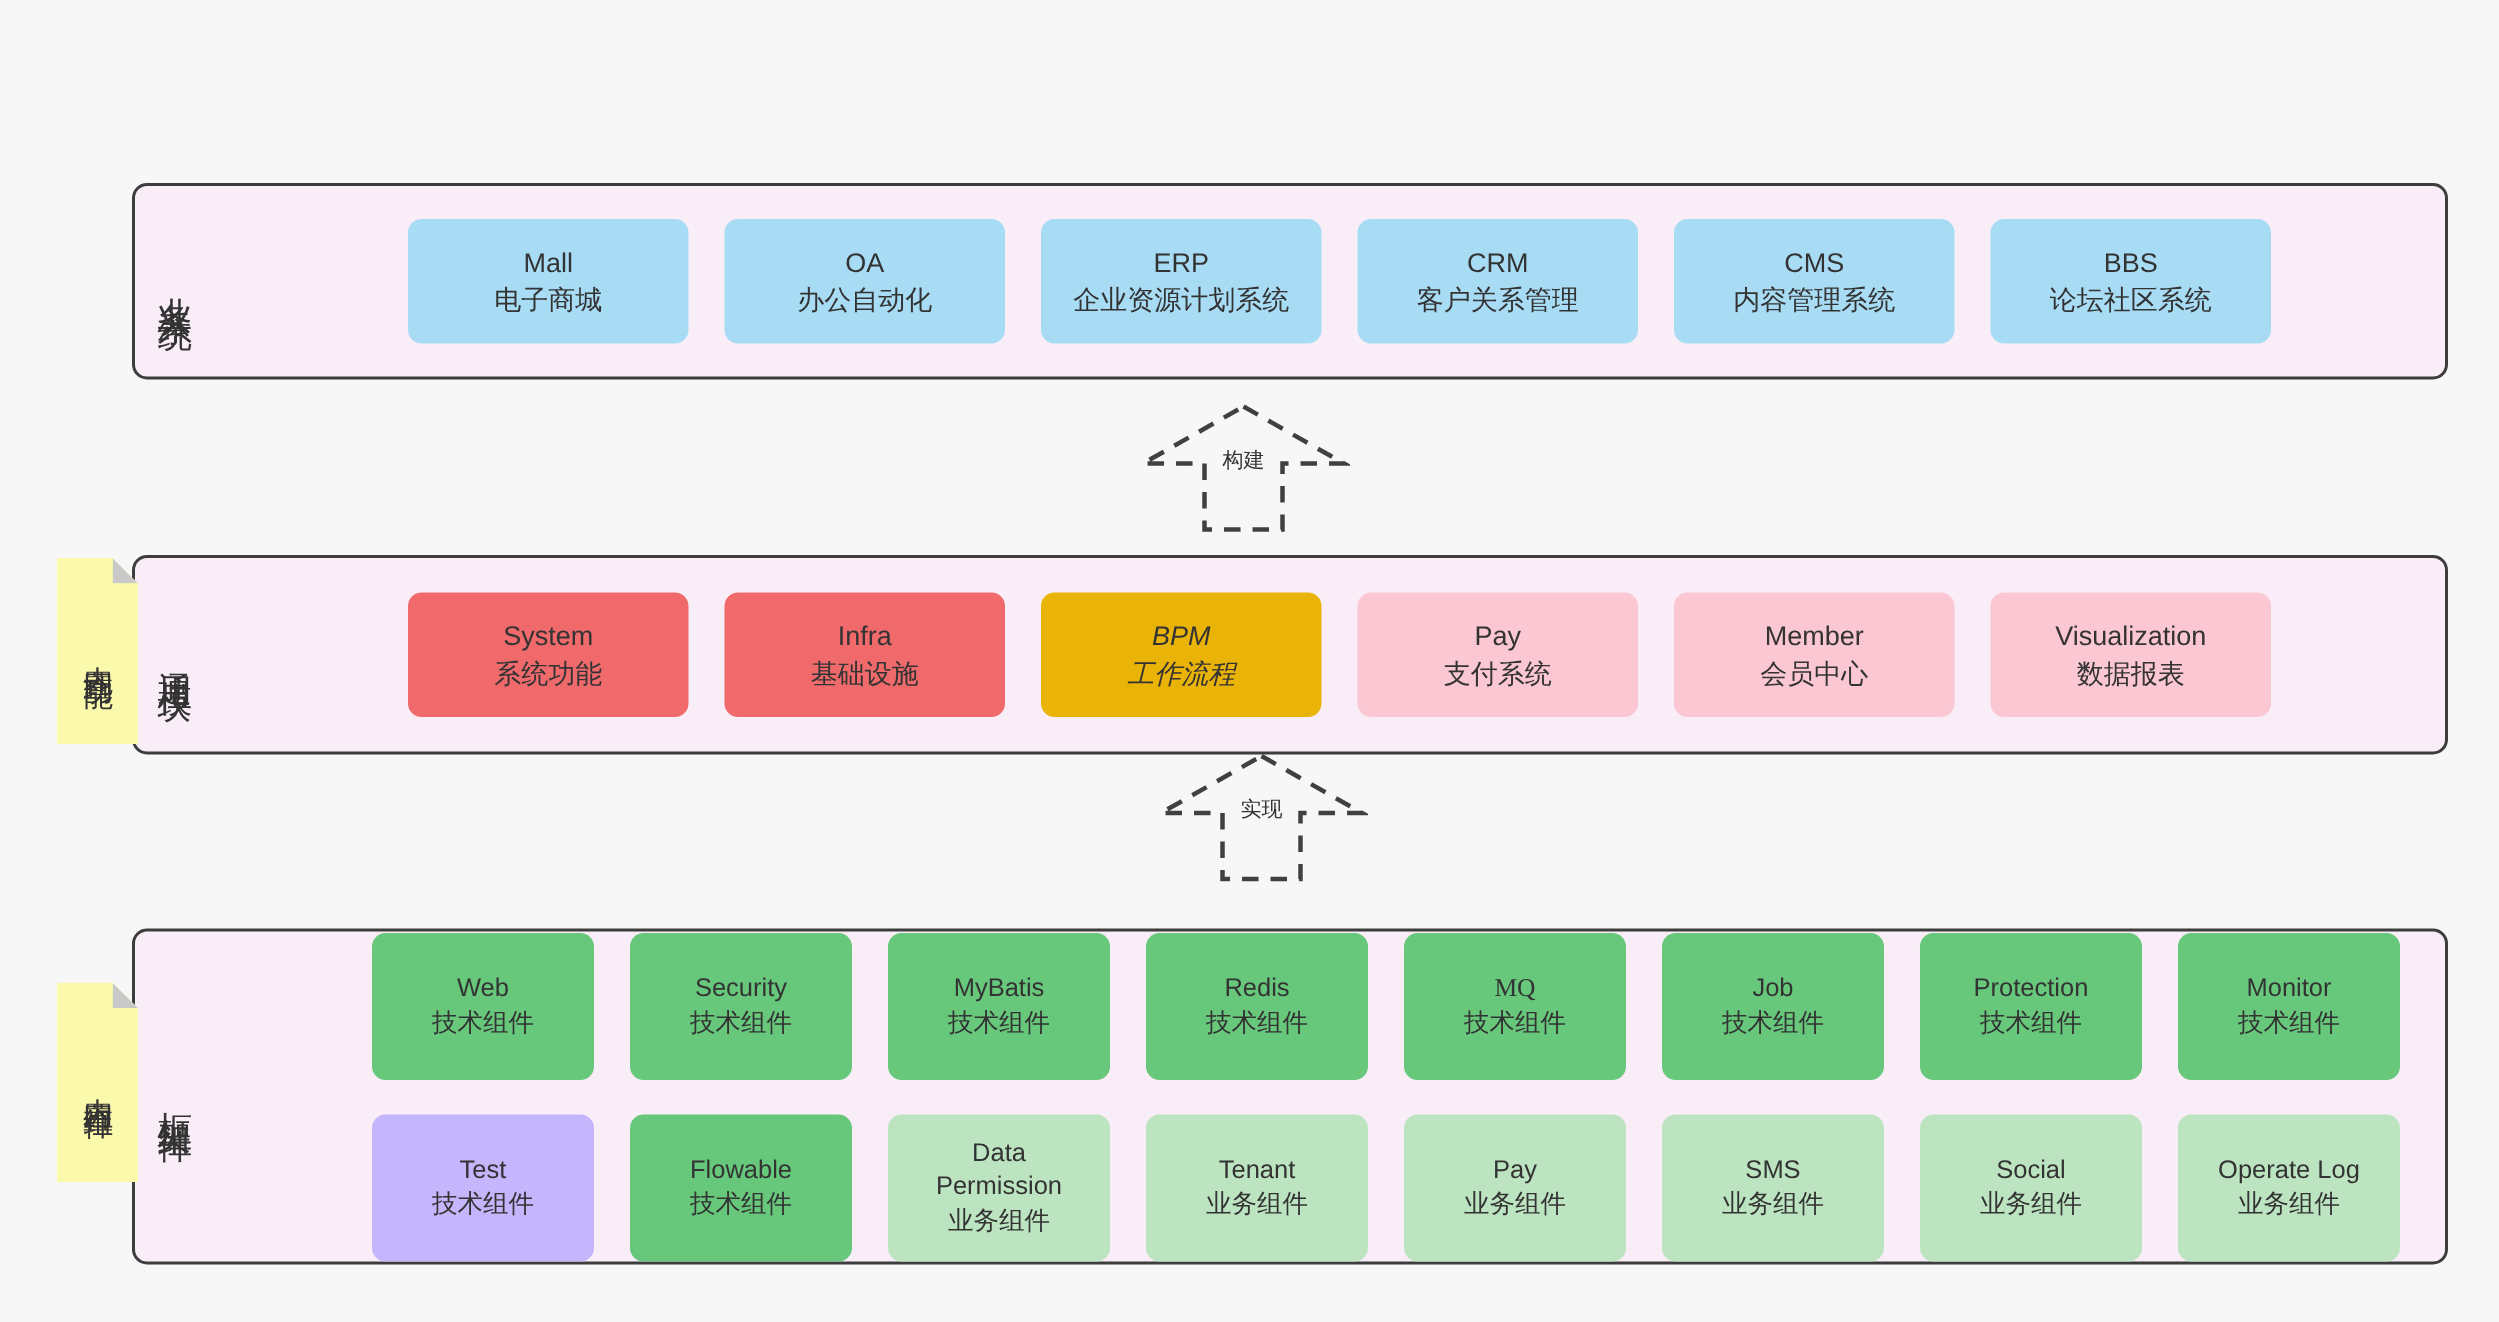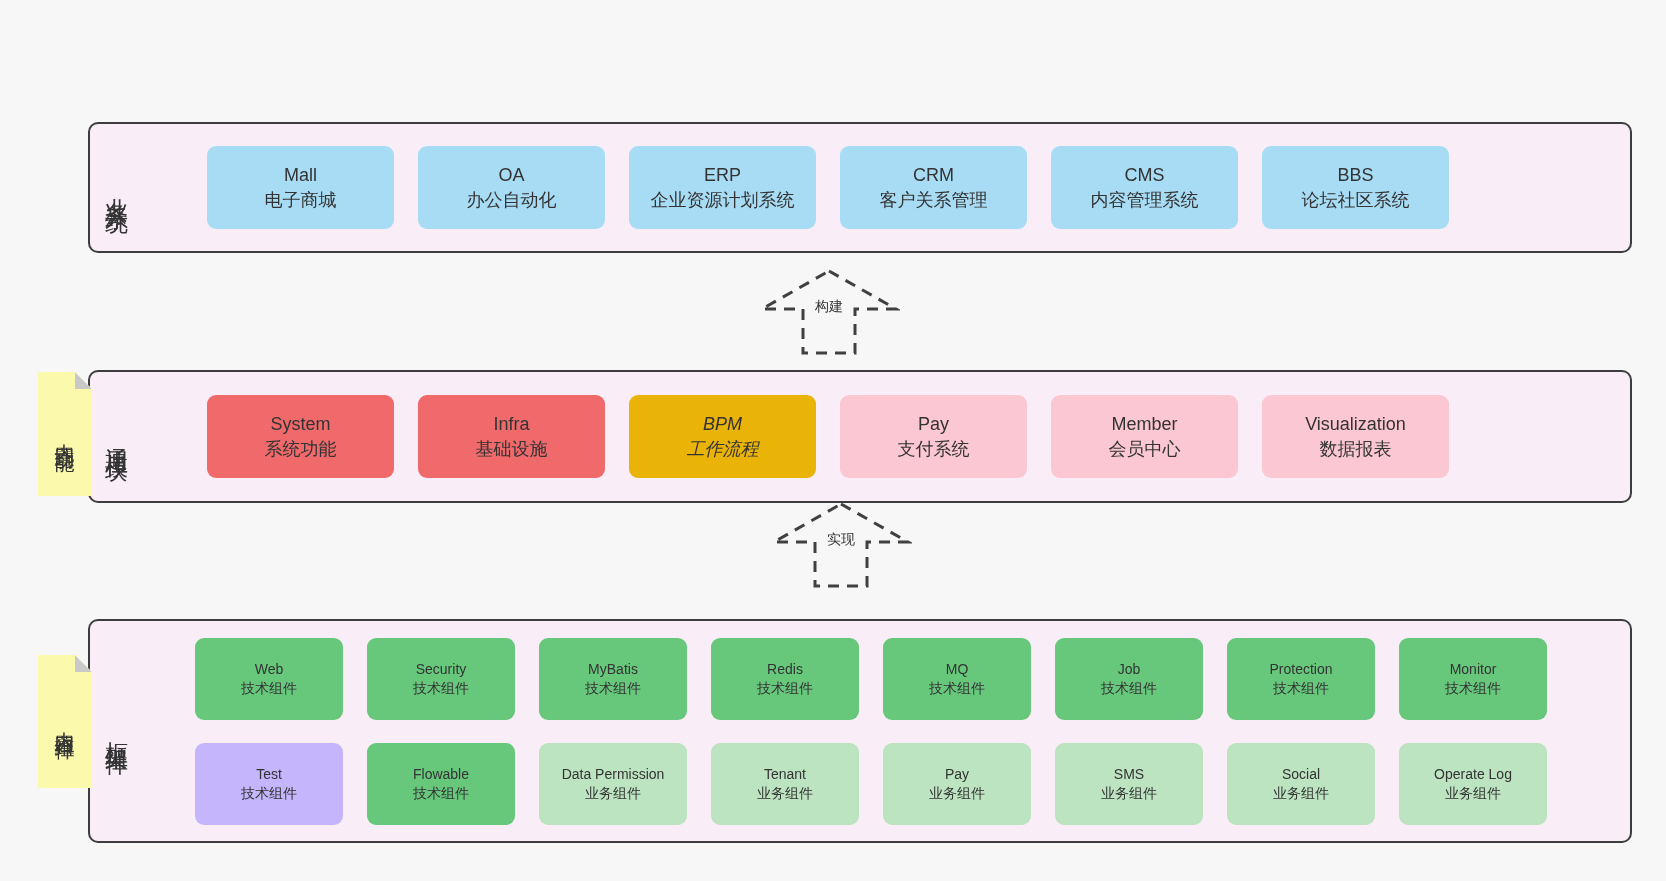--- a/index.html
+++ b/index.html
@@ -21,31 +21,31 @@
 
   .band-label {
     writing-mode:vertical-rl; text-orientation:upright;
     font-size:23px; letter-spacing:4px; line-height:1;
     margin-left:15px; color:#333; flex:0 0 auto;
   }
   .rows { flex:1 1 auto; margin-left:14px; }
   #band-business .rows, #band-modules .rows { margin-right:116px; }
   #band-components .rows { margin-right:30px; }
 
-  .box-row { display:flex; justify-content:center;gap:24px; }
+  .box-row { display:flex; justify-content:flex-end;gap:24px; }
   .box-row + .box-row { margin-top:23px; }
 
   .box {
     border-radius:9px; box-sizing:border-box;
     display:flex; flex-direction:column; justify-content:center; align-items:center;
     text-align:center; font-size:18px; line-height:1.35; color:#333;
     padding:2px 4px;
   }
   .cols-6 .box { width:187px; height:83px; }
-  .cols-8 .box { width:148px; height:82px; font-size:14px; line-height:1.3; }
+  .cols-8 .box { width:148px; height:98px; font-size:17px; line-height:1.3; }
   #band-components .box-en { max-width:106px; }
 
   
   .sticky {
     position:absolute; left:38px; background:#fbf9ac; z-index:3;
     display:flex; align-items:center; justify-content:center;
     clip-path:polygon(0 0, calc(100% - 17px) 0, 100% 17px, 100% 100%, 0 100%);
   }
   #sticky-features   { top:372px; width:54px; height:124px; }
   #sticky-components { top:655px; width:54px; height:133px; }
@@ -168,21 +168,21 @@
             <div class="box-zh">技术组件</div>
           </div>
           <div class="box" style="background: rgb(103, 200, 124);">
             <div class="box-en">MyBatis</div>
             <div class="box-zh">技术组件</div>
           </div>
           <div class="box" style="background: rgb(103, 200, 124);">
             <div class="box-en">Redis</div>
             <div class="box-zh">技术组件</div>
           </div>
-          <div class="box" style="background: rgb(103, 200, 124);">
+          <div class="box" style="background: rgb(103, 200, 124); font-family: Liberation Serif, serif;">
             <div class="box-en">MQ</div>
             <div class="box-zh">技术组件</div>
           </div>
           <div class="box" style="background: rgb(103, 200, 124);">
             <div class="box-en">Job</div>
             <div class="box-zh">技术组件</div>
           </div>
           <div class="box" style="background: rgb(103, 200, 124);">
             <div class="box-en">Protection</div>
             <div class="box-zh">技术组件</div>

